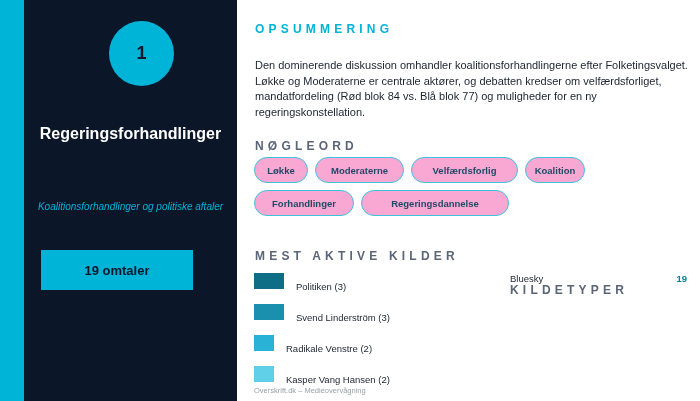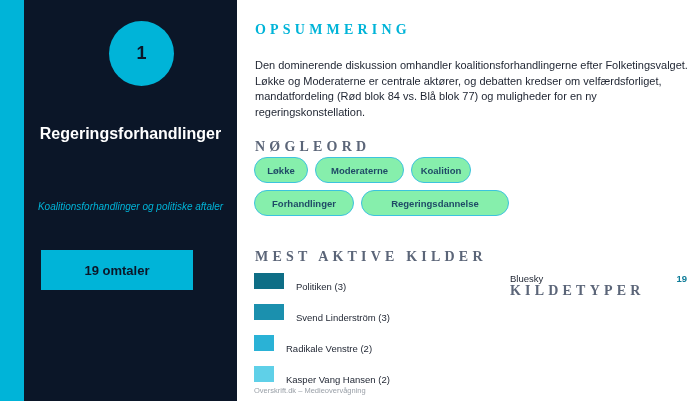--- a/index.html
+++ b/index.html
@@ -23,35 +23,35 @@
     position:absolute; left:0; width:213px; top:201px; text-align:center;
     color:#00b4d8; font-style:italic; font-size:10px;
   }
   .mentions-box {
     position:absolute; left:17px; top:242px; width:152px; height:40px;
     background:#00b4d8; color:#0b1628; font-weight:bold; font-size:13px;
     display:flex; align-items:center; justify-content:center;margin-top:8px;
   }
   .main { position:absolute; left:237px; top:0; width:463px; height:401px; }
   .section-label {
-    position:absolute; font-size:14px; font-weight:bold; letter-spacing:4.2px;font-family:Liberation Serif, serif;
+    position:absolute; font-size:12px; font-weight:bold; letter-spacing:4.2px;
   }
   .lbl-summary { left:18px; top:22px; color:#00b4d8; }
   .lbl-keywords { left:18px; top:139px; color:#5b6578; }
   .lbl-sources { left:18px; top:249px; color:#5b6578; }
   .lbl-types { left:273px; top:249px; color:#5b6578;margin-top:34px; }
   .summary-text {
     position:absolute; left:18px; top:58px; width:440px;
     font-size:11px; line-height:15.5px; color:#1d2330;
   }
   .keywords { position:absolute; left:17px; top:157px; width:440px; }
   .kw-row { display:flex; gap:7px; margin-bottom:7px; }
   .kw-chip {
     box-sizing:border-box; height:26px; border:1.5px solid #3cc3de; border-radius:13px;
-    background:#86efac; color:#1f4a66; font-weight:bold; font-size:9.5px;
+    background:#f9a8d4; color:#1f4a66; font-weight:bold; font-size:9.5px;
     display:flex; align-items:center; justify-content:center;
   }
   .source-item { position:absolute; left:17px; display:flex; align-items:center; }
   .swatch { height:16px; margin-right:12px; }
   .source-label { font-size:9.5px; color:#1d2330;margin-top:12px; }
   .type-row {
     position:absolute; left:273px; top:273px; width:177px;
     display:flex; justify-content:space-between; font-size:9.5px;
   }
   .type-name { color:#1d2330; }
@@ -72,20 +72,21 @@
 
 <div class="main">
   <div class="section-label lbl-summary">OPSUMMERING</div>
   <div class="summary-text">Den dominerende diskussion omhandler koalitionsforhandlingerne efter Folketingsvalget. Løkke og Moderaterne er centrale aktører, og debatten kredser om velfærdsforliget, mandatfordeling (Rød blok 84 vs. Blå blok 77) og muligheder for en ny regeringskonstellation.</div>
 
   <div class="section-label lbl-keywords">NØGLEORD</div>
   <div class="keywords">
     <div class="kw-row">
       <div class="kw-chip" style="width:54px">Løkke</div>
       <div class="kw-chip" style="width:89px">Moderaterne</div>
+      <div class="kw-chip" style="width:107px">Velfærdsforlig</div>
       <div class="kw-chip" style="width:60px">Koalition</div>
     </div>
     <div class="kw-row">
       <div class="kw-chip" style="width:100px">Forhandlinger</div>
       <div class="kw-chip" style="width:148px">Regeringsdannelse</div>
     </div>
   </div>
 
   <div class="section-label lbl-sources">MEST AKTIVE KILDER</div>
   <div class="source-item" style="top:269px">

